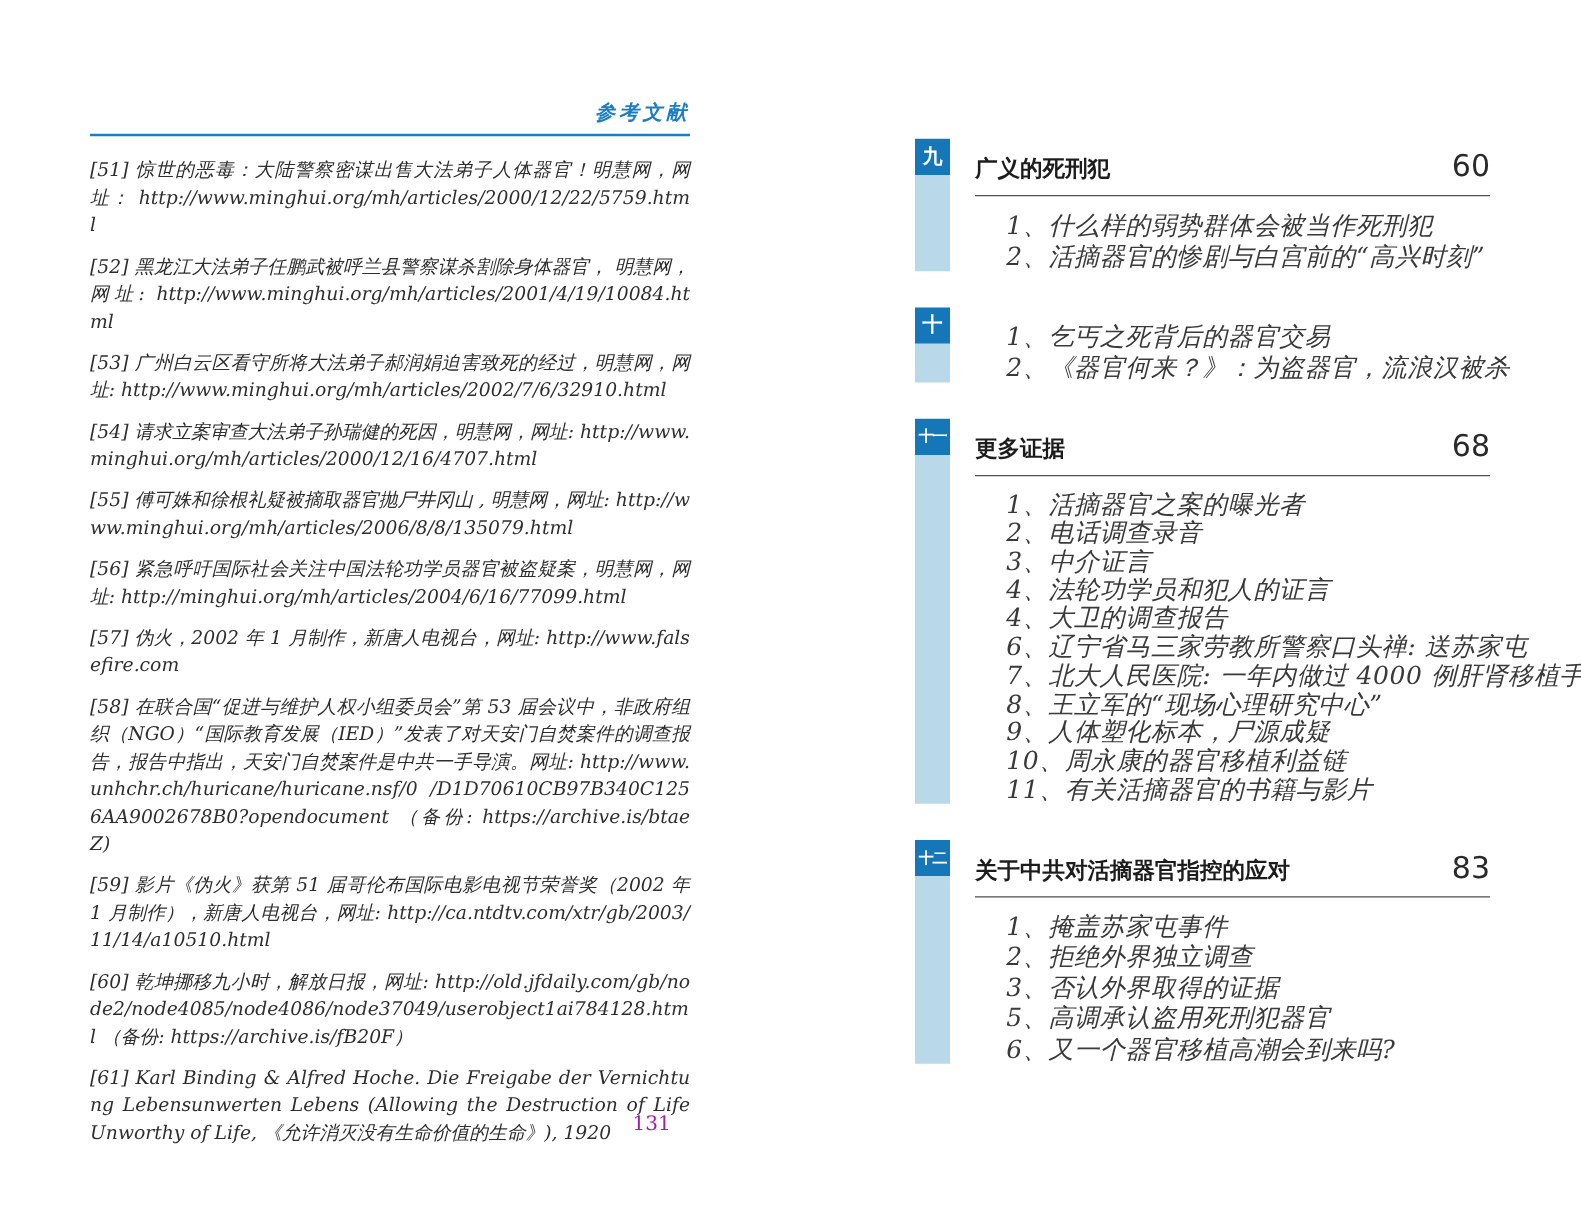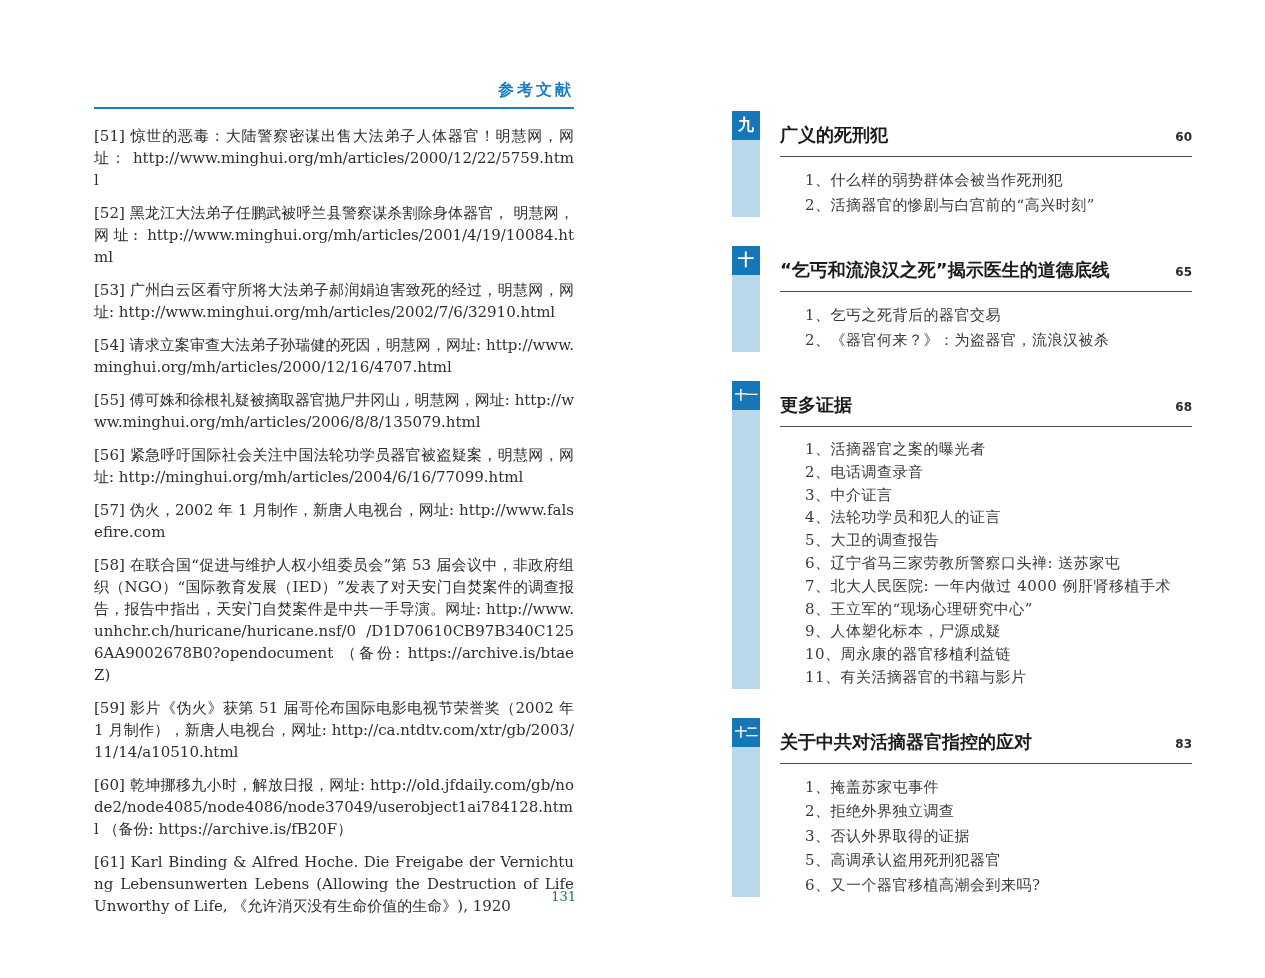--- a/index.html
+++ b/index.html
@@ -16,22 +16,23 @@
   body{
     background:#ffffff;
     font-family:"DejaVu Sans",sans-serif;
     position:relative;
     overflow:hidden;
   }
 
   
   .left-col{
     position:absolute;
-    left:94px; top:80px;
+    left:72px; top:80px;
     width:480px;
+    font-style:italic;
   }
   .ref-header{
     text-align:right;
     border-bottom:2px solid var(--accent-blue);
     padding-bottom:6px;
   }
   .ref-header-text{
     color:var(--accent-blue);
     font-weight:bold;
     font-size:16px;
@@ -44,24 +45,24 @@
     line-height:22px;
     color:var(--body-text);
     text-align:justify;
     margin-bottom:11px;
     word-break:break-all;
   }
   .page-number{
     position:absolute;
     left:506px; top:889px;
     width:70px;
-    text-align:right;
+    text-align:left;
     font-family:"DejaVu Serif",serif;
-    font-size:13px;
-    color:#15803d;
+    font-size:16px;
+    color:#a21caf;
   }
 
   
   .right-col{
     position:absolute;
     left:732px; top:111px;
     width:460px;
   }
   .toc-section{
     display:flex;
@@ -102,33 +103,34 @@
     padding-bottom:9px;
   }
   .toc-title{
     font-weight:bold;
     font-size:18px;
     color:var(--title-text);
     white-space:nowrap;
     margin-top:12px;
   }
   .toc-pagenum{
-    font-size:12px;
+    font-size:24px;
     color:#2a2a2a;
-    font-weight:bold;
+    font-weight:normal;
     margin-left:10px;
   }
   .toc-items{
     list-style:none;
     margin-top:11px;
     padding-left:25px;
   }
   .toc-item{
     font-family:"DejaVu Serif",serif;
-    font-size:15px;
+    font-style:italic;
+    font-size:20px;
     line-height:24.5px;
     letter-spacing:0.5px;
     color:var(--item-text);
     white-space:nowrap;
   }
   .toc-section:nth-child(3) .toc-item{line-height:22.8px;}
 </style>
 </head>
 <body>
 
@@ -173,24 +175,20 @@
         </ul>
       </div>
     </section>
 
     <section class="toc-section">
       <div class="marker">
         <div class="marker-box">十</div>
         <div class="marker-strip"></div>
       </div>
       <div class="toc-content">
-        <div class="title-row">
-          <span class="toc-title">“乞丐和流浪汉之死”揭示医生的道德底线</span>
-          <span class="toc-pagenum">65</span>
-        </div>
         <ul class="toc-items">
           <li class="toc-item">1、乞丐之死背后的器官交易</li>
           <li class="toc-item">2、《器官何来？》：为盗器官，流浪汉被杀</li>
         </ul>
       </div>
     </section>
 
     <section class="toc-section">
       <div class="marker">
         <div class="marker-box">十一</div>
@@ -199,21 +197,21 @@
       <div class="toc-content">
         <div class="title-row">
           <span class="toc-title">更多证据</span>
           <span class="toc-pagenum">68</span>
         </div>
         <ul class="toc-items">
           <li class="toc-item">1、活摘器官之案的曝光者</li>
           <li class="toc-item">2、电话调查录音</li>
           <li class="toc-item">3、中介证言</li>
           <li class="toc-item">4、法轮功学员和犯人的证言</li>
-          <li class="toc-item">5、大卫的调查报告</li>
+          <li class="toc-item">4、大卫的调查报告</li>
           <li class="toc-item">6、辽宁省马三家劳教所警察口头禅: 送苏家屯</li>
           <li class="toc-item">7、北大人民医院: 一年内做过 4000 例肝肾移植手术</li>
           <li class="toc-item">8、王立军的“现场心理研究中心”</li>
           <li class="toc-item">9、人体塑化标本，尸源成疑</li>
           <li class="toc-item">10、周永康的器官移植利益链</li>
           <li class="toc-item">11、有关活摘器官的书籍与影片</li>
         </ul>
       </div>
     </section>
 

